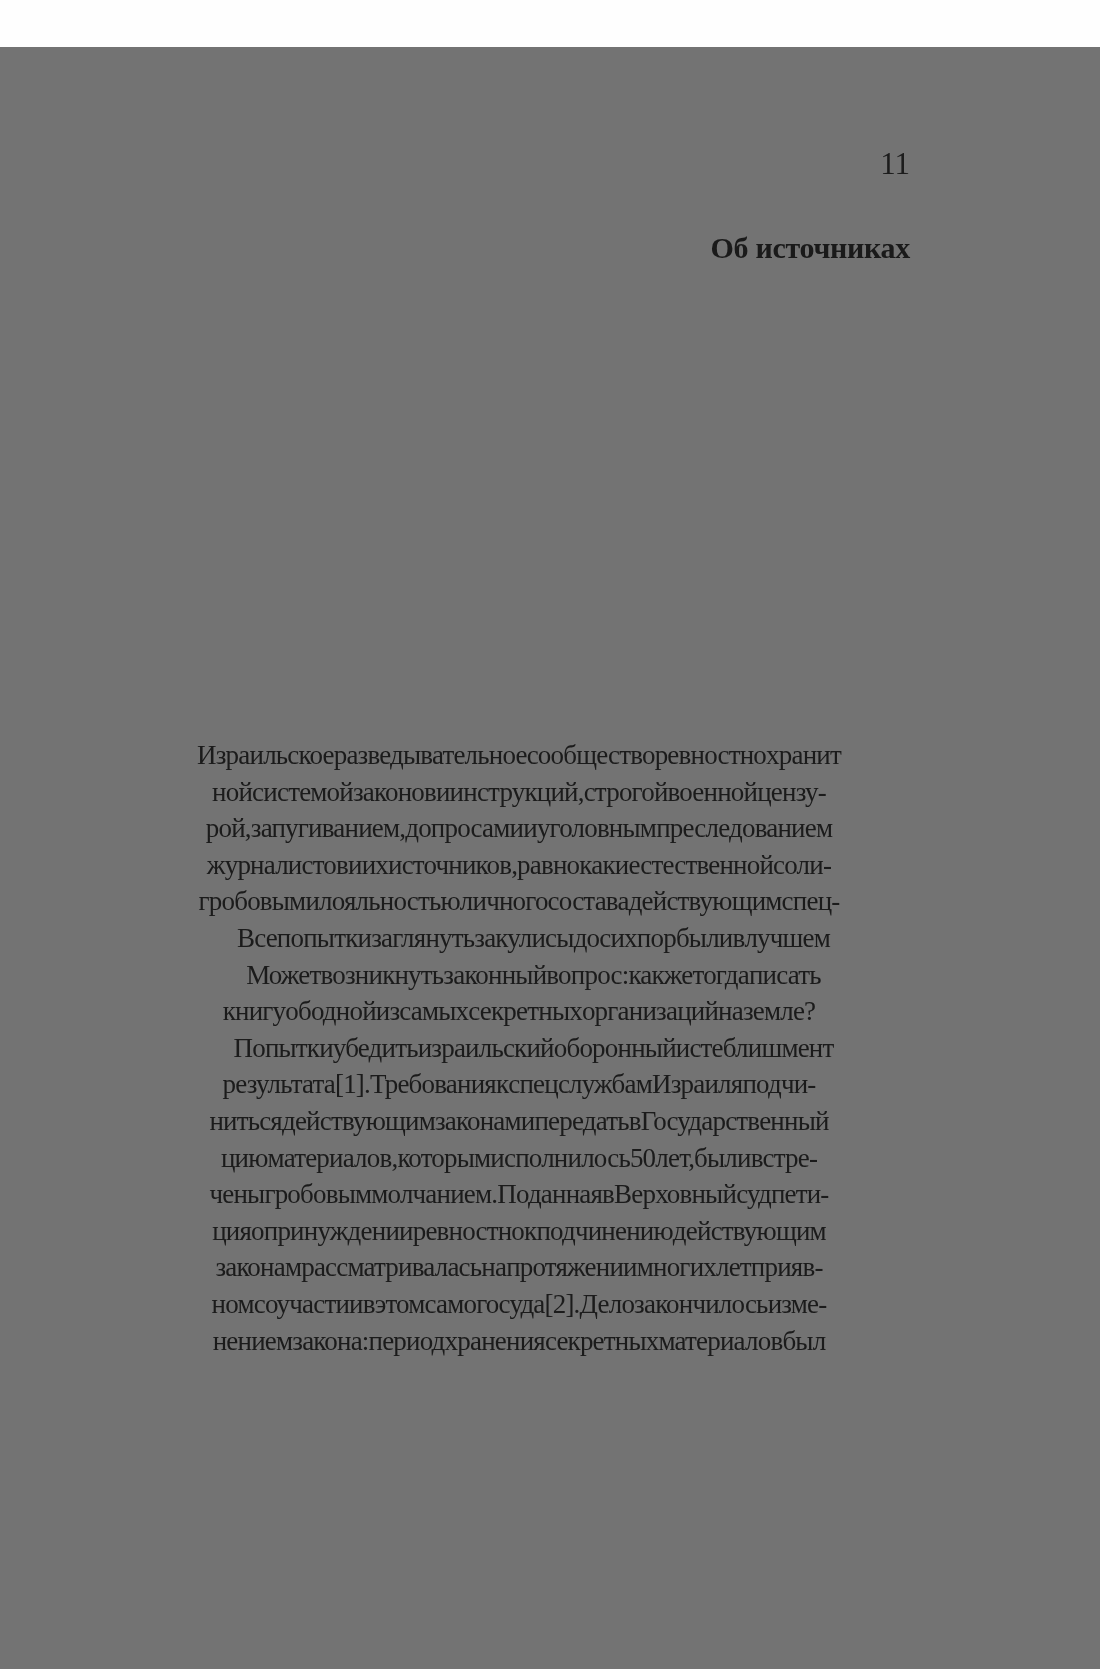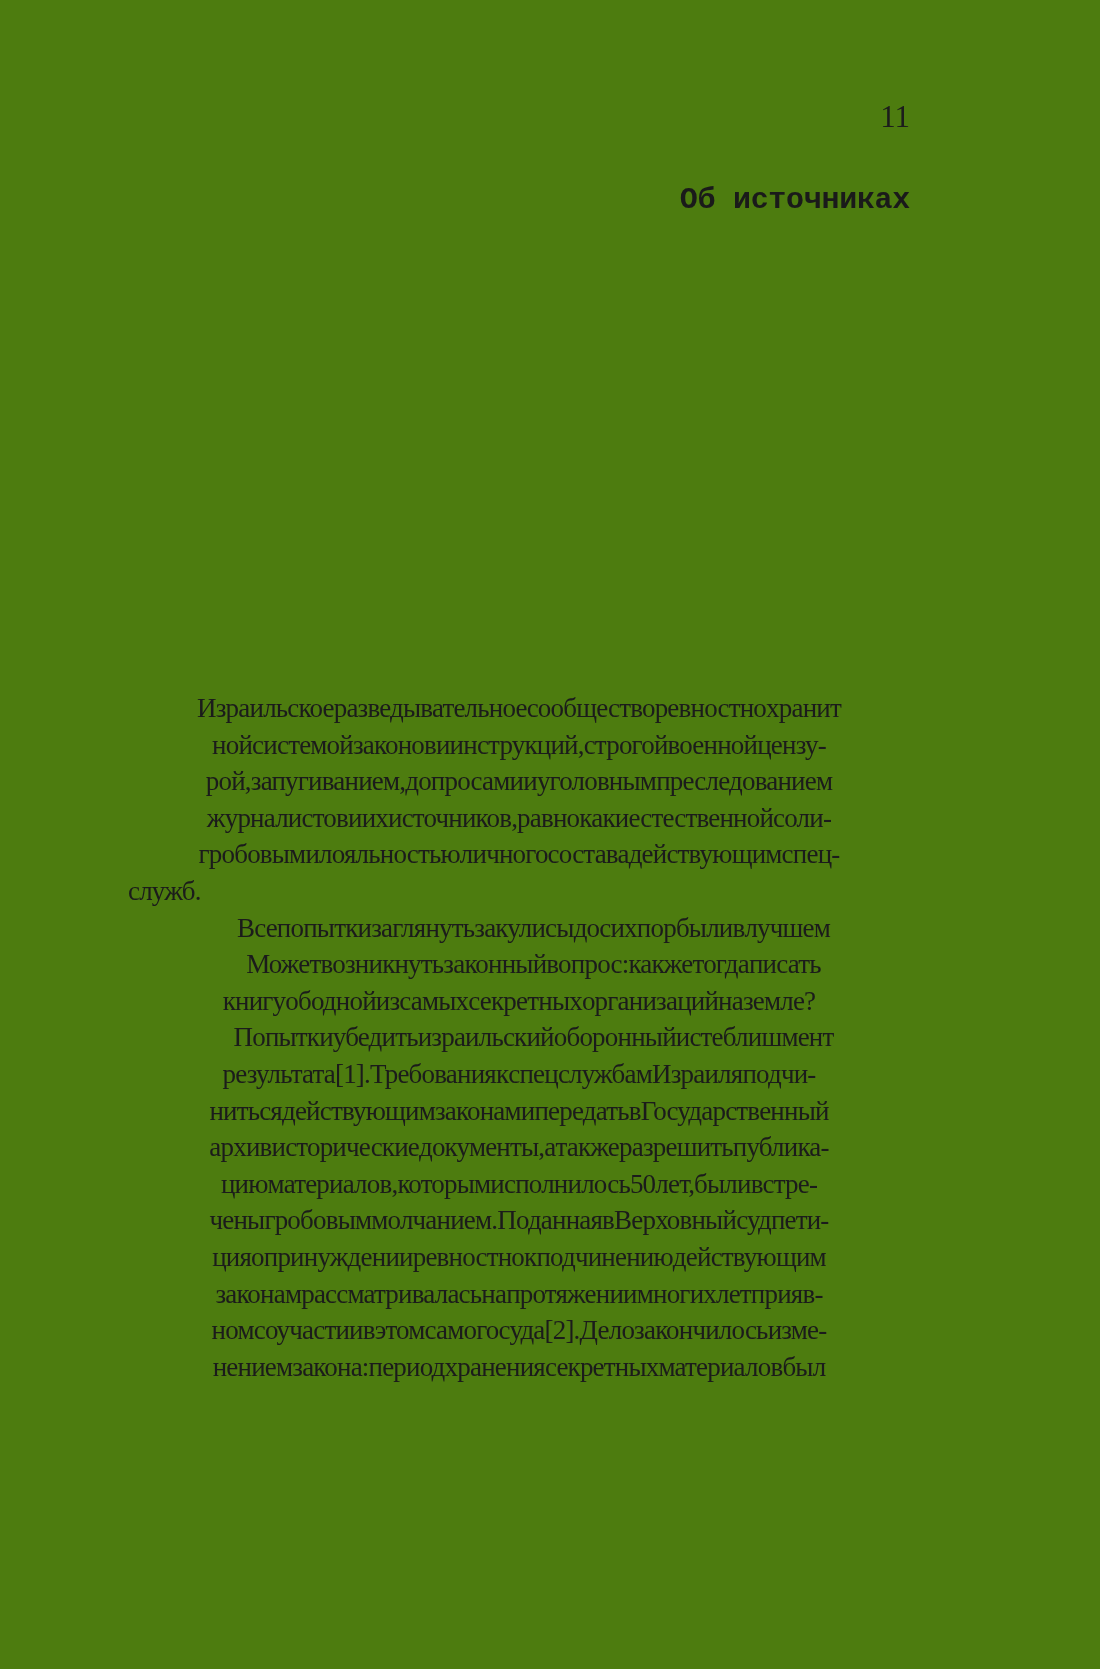--- a/index.html
+++ b/index.html
@@ -7,37 +7,38 @@
     width: 1100px;
     height: 1669px;
     background: #fefefe;
     position: relative;
     overflow: hidden;
     font-family: "Liberation Serif", "DejaVu Serif", serif;
   }
   .page {
     position: absolute;
     inset: 0;
-    background: #4d7c0f;
+    background: #737373;
+    margin-top: 47px;
   }
   .page-number {
     position: absolute;
     top: 101px;
     right: 190px;
     font-family: "Liberation Serif", "DejaVu Serif", serif;
     font-size: 31px;
     line-height: 1;
     color: #1c1c1c;
   }
   .heading {
     position: absolute;
     top: 184px;
     right: 190px;
     margin: 0;
-    font-family: Liberation Mono, monospace;
+    font-family: Liberation Serif, serif;
     font-weight: 700;
     font-size: 30px;
     line-height: 1.1;
     letter-spacing: -0.3px;
     color: #1a1a1a;
     white-space: nowrap;
   }
   .body-text {
     position: absolute;
     top: 690px;
@@ -108,21 +109,20 @@
         </div>
         <div class="line just">
           <span>гробовым</span>
           <span>и</span>
           <span>лояльностью</span>
           <span>личного</span>
           <span>состава</span>
           <span>действующим</span>
           <span>спец-</span>
         </div>
-        <div class="line">служб.</div>
       </div>
       <div class="para">
         <div class="line just first-indent">
           <span>Все</span>
           <span>попытки</span>
           <span>заглянуть</span>
           <span>за</span>
           <span>кулисы</span>
           <span>до</span>
           <span>сих</span>
@@ -175,29 +175,20 @@
         <div class="line just">
           <span>ниться</span>
           <span>действующим</span>
           <span>законам</span>
           <span>и</span>
           <span>передать</span>
           <span>в</span>
           <span>Государственный</span>
         </div>
         <div class="line just">
-          <span>архив</span>
-          <span>исторические</span>
-          <span>документы,</span>
-          <span>а</span>
-          <span>также</span>
-          <span>разрешить</span>
-          <span>публика-</span>
-        </div>
-        <div class="line just">
           <span>цию</span>
           <span>материалов,</span>
           <span>которым</span>
           <span>исполнилось</span>
           <span>50</span>
           <span>лет,</span>
           <span>были</span>
           <span>встре-</span>
         </div>
         <div class="line just">

